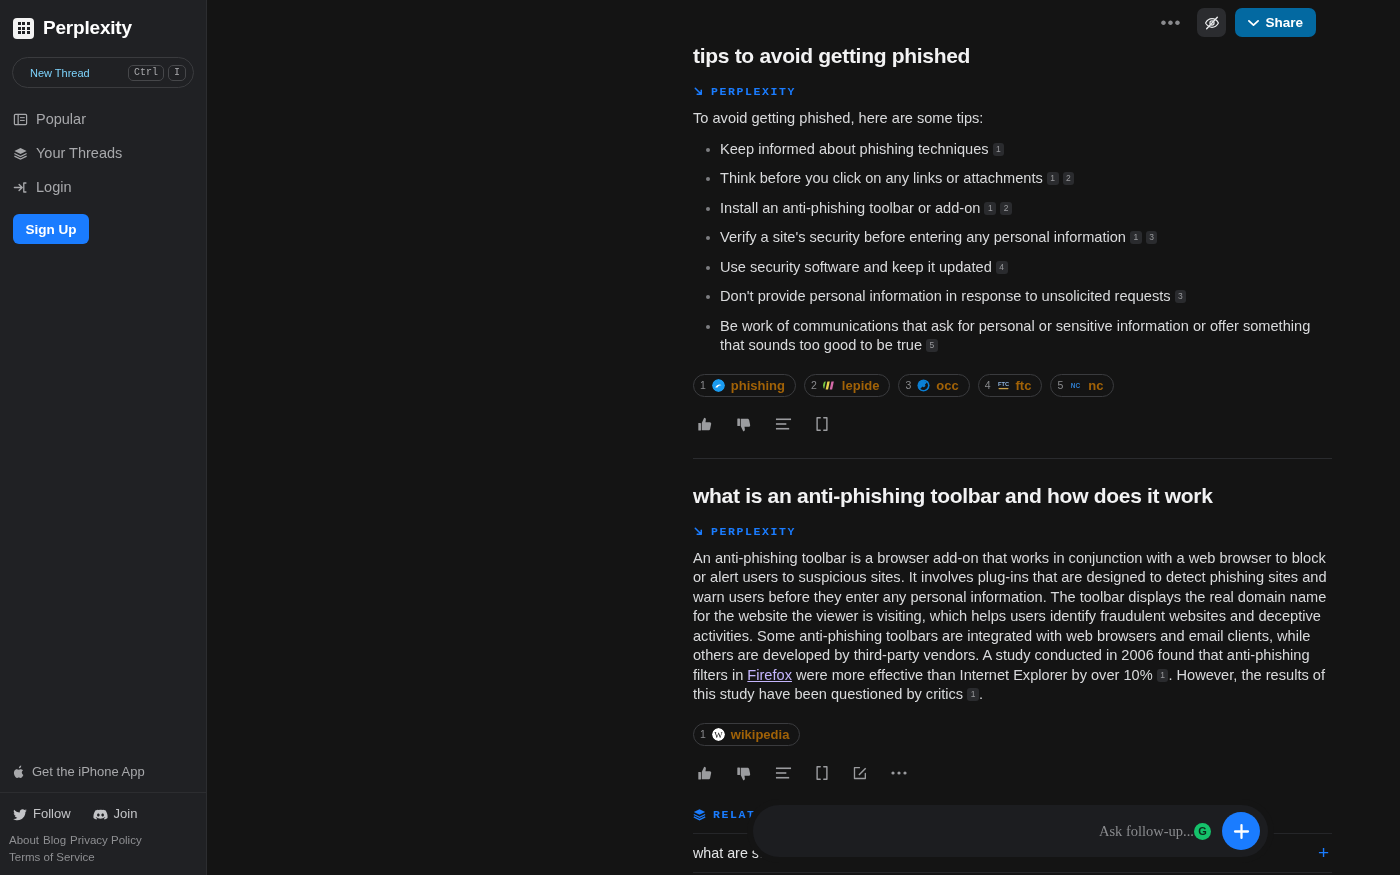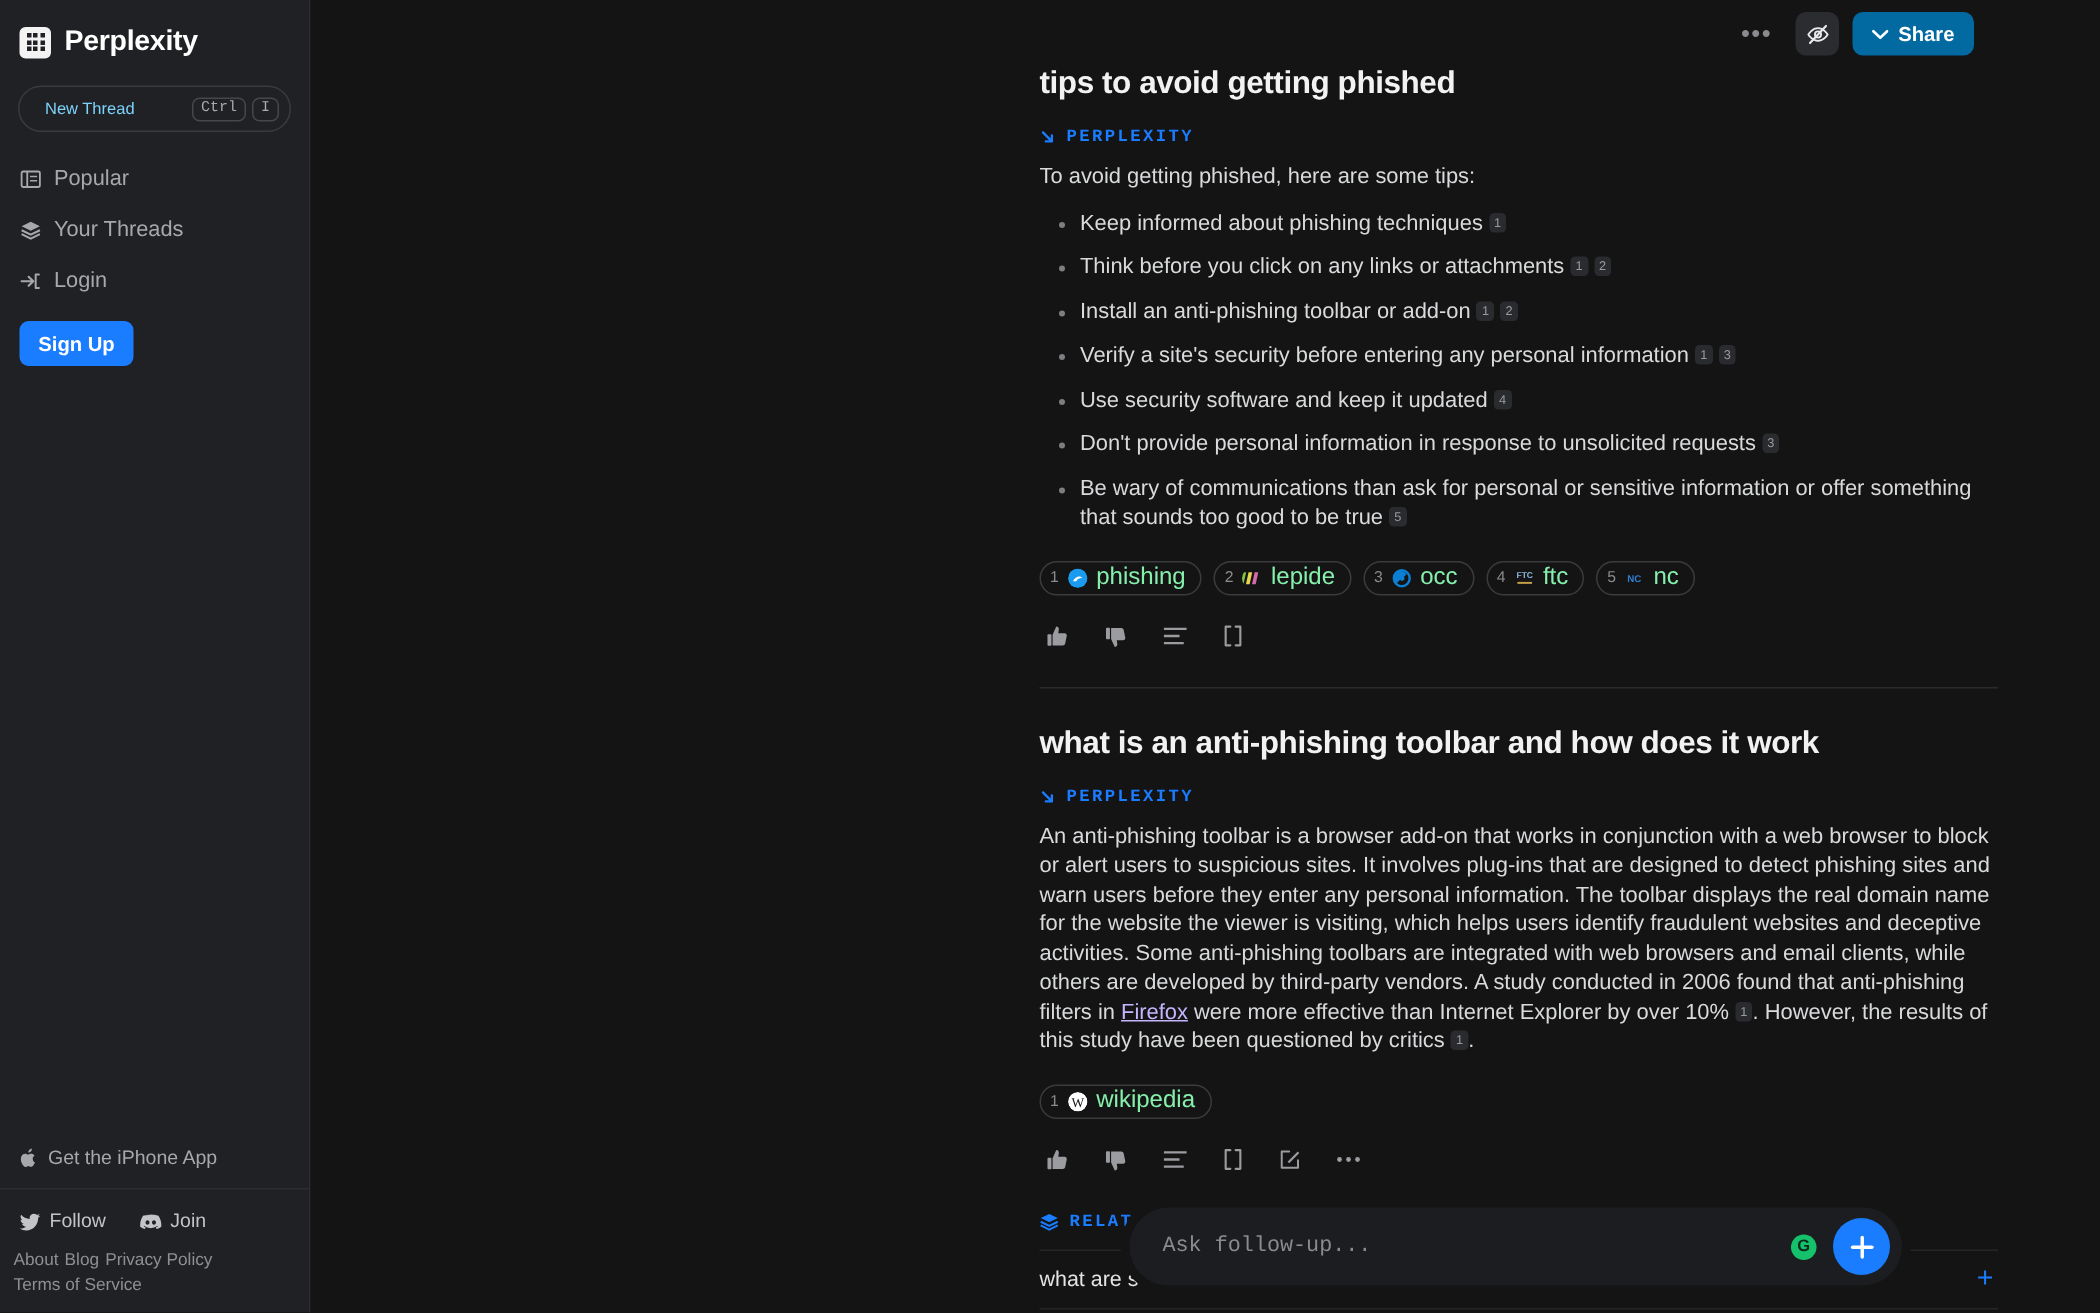--- a/index.html
+++ b/index.html
@@ -117,21 +117,21 @@
   }
   .link-inline { color: #c4b5fd; text-decoration: underline; cursor: pointer; }
 
   .chips { display: flex; gap: 8px; margin-top: 18px; flex-wrap: wrap; }
   .chip {
     display: flex; align-items: center; gap: 6px;
     border: 1px solid #3a3b3e; border-radius: 13px; height: 23px;
     padding: 0 10px 0 6px; cursor: pointer;
   }
   .chip-num { color: #8a8b8e; font-size: 10.5px; }
-  .chip-name { color: #86efac; font-size: 16px; }
+  .chip-name { color: #a16207; font-size: 13px; font-weight: bold; }
   .favicon { width: 13px; height: 13px; border-radius: 50%; display: block; }
 
   .actions { display: flex; align-items: center; gap: 22px; margin-top: 19px; padding-left: 4px; }
   .act { color: #9b9c9f; cursor: pointer; display: flex; align-items: center; }
 
   .divider { height: 1px; background: #2a2b2e; margin: 25px 0 0 0; width: 640px; }
 
   .related-label {
     display: flex; align-items: center; gap: 7px;
     color: #1a7cff; font-size: 11.5px; font-weight: bold; letter-spacing: 1.6px;
@@ -149,21 +149,21 @@
   .followup-wrap {
     position: absolute; left: 546px; bottom: 18px;
     width: 515px; height: 52px;
     background: #1c1d20; border-radius: 26px;
     display: flex; align-items: center; padding: 0 8px 0 22px;
     box-shadow: 0 0 0 6px #141414;
     z-index: 20;
   }
   .followup-input {
     flex: 1; background: transparent; border: none; outline: none;
-    color: #fca5a5; font-size: 14.5px; font-family: Liberation Mono, monospace;
+    color: #fca5a5; font-size: 14.5px; font-family: Liberation Serif, serif; text-align: right;
   }
   .followup-input::placeholder { color: #8a8b8e; }
   .grammarly {
     width: 17px; height: 17px; border-radius: 50%; background: #15c26b;
     color: #0c2a1b; font-size: 11px; font-weight: bold;
     display: flex; align-items: center; justify-content: center;
     margin-right: 11px; cursor: pointer;
   }
   .send-btn {
     width: 38px; height: 38px; border-radius: 50%; background: #1a7cff;
@@ -291,21 +291,21 @@
           </div>
           <div class="answer-text">To avoid getting phished, here are some tips:</div>
 
           <ul class="tips">
             <li><span>Keep informed about phishing techniques</span><span class="cite">1</span></li>
             <li><span>Think before you click on any links or attachments</span><span class="cite">1</span><span class="cite">2</span></li>
             <li><span>Install an anti-phishing toolbar or add-on</span><span class="cite">1</span><span class="cite">2</span></li>
             <li><span>Verify a site's security before entering any personal information</span><span class="cite">1</span><span class="cite">3</span></li>
             <li><span>Use security software and keep it updated</span><span class="cite">4</span></li>
             <li><span>Don't provide personal information in response to unsolicited requests</span><span class="cite">3</span></li>
-            <li><span>Be wary of communications than ask for personal or sensitive information or offer something that sounds too good to be true</span><span class="cite">5</span></li>
+            <li><span>Be work of communications that ask for personal or sensitive information or offer something that sounds too good to be true</span><span class="cite">5</span></li>
           </ul>
 
           <div class="chips">
             <div class="chip">
               <span class="chip-num">1</span>
               <svg class="favicon" viewBox="0 0 16 16">
                   <circle cx="8" cy="8" r="8" fill="#1a9bf0"></circle>
                   <path d="M4 10.5c2-4 6-5 8-2.5-1.5-.6-4 .2-5.2 2.5z" fill="#fff"></path>
                 </svg>
               <span class="chip-name">phishing</span>

